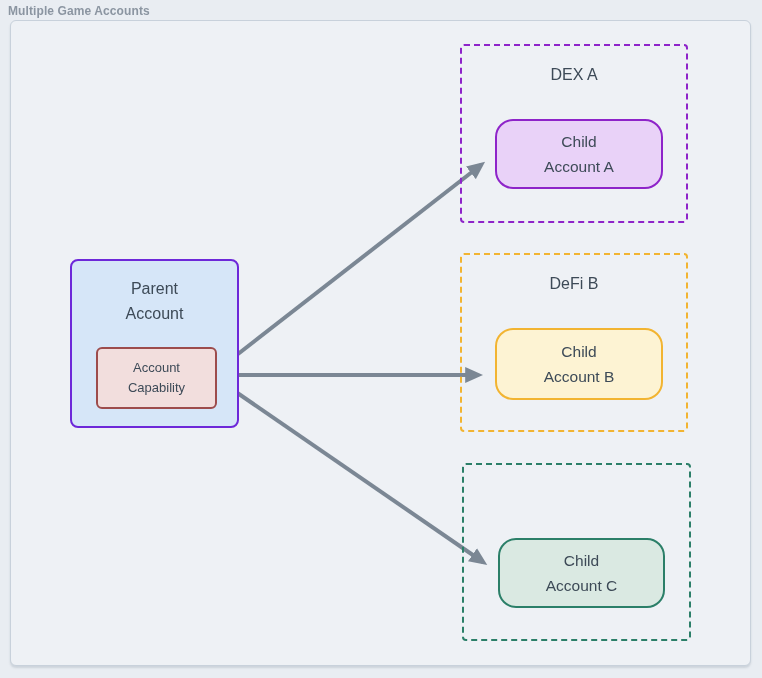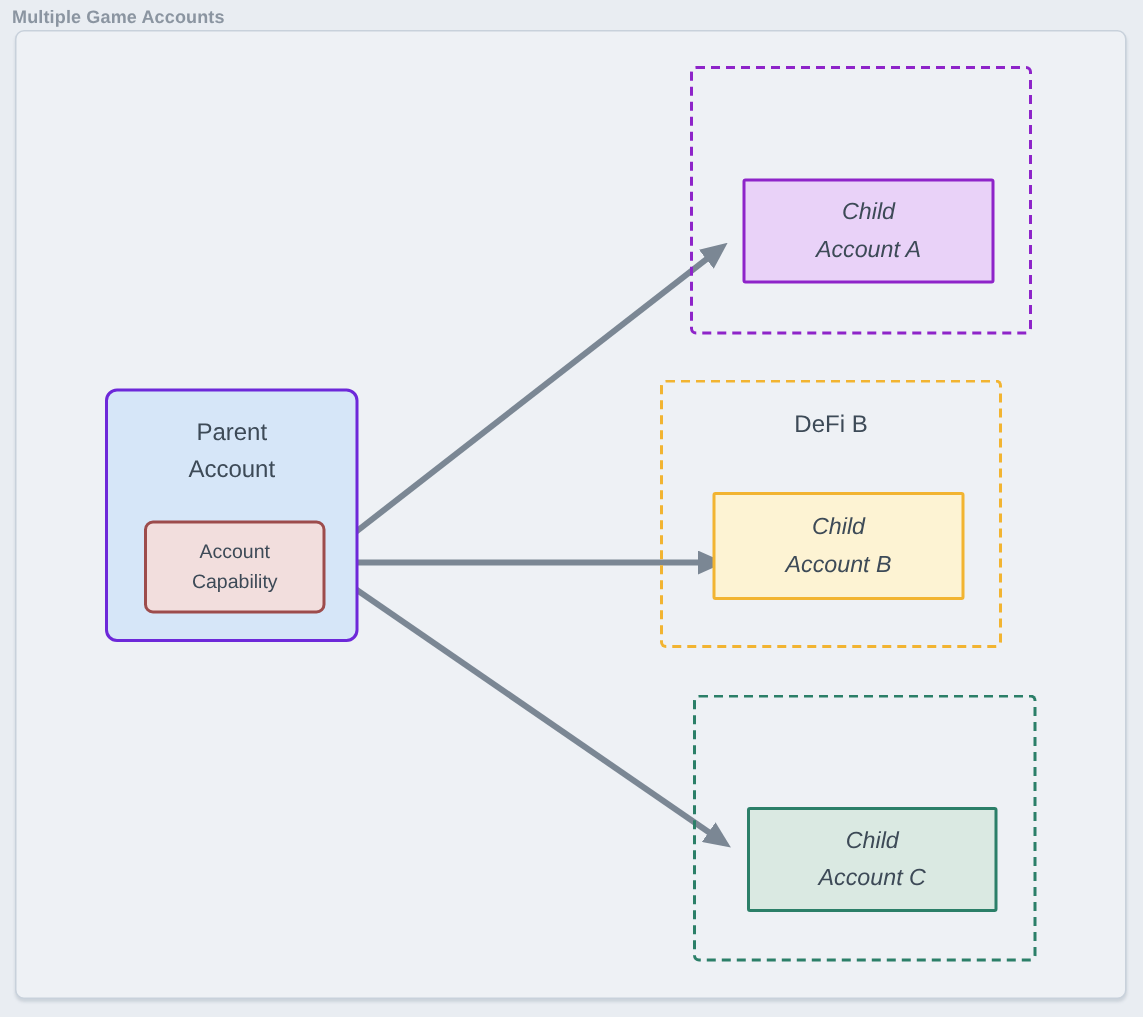--- a/index.html
+++ b/index.html
@@ -54,33 +54,33 @@
     white-space: pre-line;
   }
 
   .group {
     position: absolute;
     width: 228px; height: 179px;
     border-radius: 4px;
     border: 2px dashed transparent;
   }
   .group-a { left: 449px; top: 23px;  border-color: #8e24c9; }
-  .group-b { left: 429px; top: 232px; border-color: #f2b431; }
+  .group-b { left: 449px; top: 232px; border-color: #f2b431; }
   .group-c { left: 451px; top: 442px; width: 229px; height: 178px; border-color: #2b7f68; }
   .group-label {
     position: absolute; top: 20px; left: 0; width: 100%;
     text-align: center;
     font-size: 16px; font-weight: 500; color: #3d4a57;
   }
   .child-box {
     position: absolute; left: 33px; top: 73px;
     width: 168px; height: 70px;
-    border-radius: 2px;
+    border-radius: 18px;
     border: 2px solid transparent;
-    display: flex; align-items: center; justify-content: center; font-style: italic;
+    display: flex; align-items: center; justify-content: center;
   }
   .child-a { background: #e9d2f8; border-color: #8e24c9; }
   .child-b { background: #fdf3d3; border-color: #f2b431; height: 72px; }
   .child-c { background: #dae9e2; border-color: #2b7f68; left: 34px; width: 167px; }
   .child-label {
     text-align: center;
     font-size: 15.5px; font-weight: 500; color: #3d4a57;
     line-height: 25px;
     white-space: pre-line;
   }
@@ -106,20 +106,21 @@
   <div class="parent-box">
     <div class="parent-label">Parent
 Account</div>
     <div class="capability-box">
       <div class="capability-label">Account
 Capability</div>
     </div>
   </div>
 
   <div class="group group-a">
+    <div class="group-label">DEX A</div>
     <div class="child-box child-a">
       <div class="child-label">Child
 Account A</div>
     </div>
   </div>
 
   <div class="group group-b">
     <div class="group-label">DeFi B</div>
     <div class="child-box child-b">
       <div class="child-label">Child

